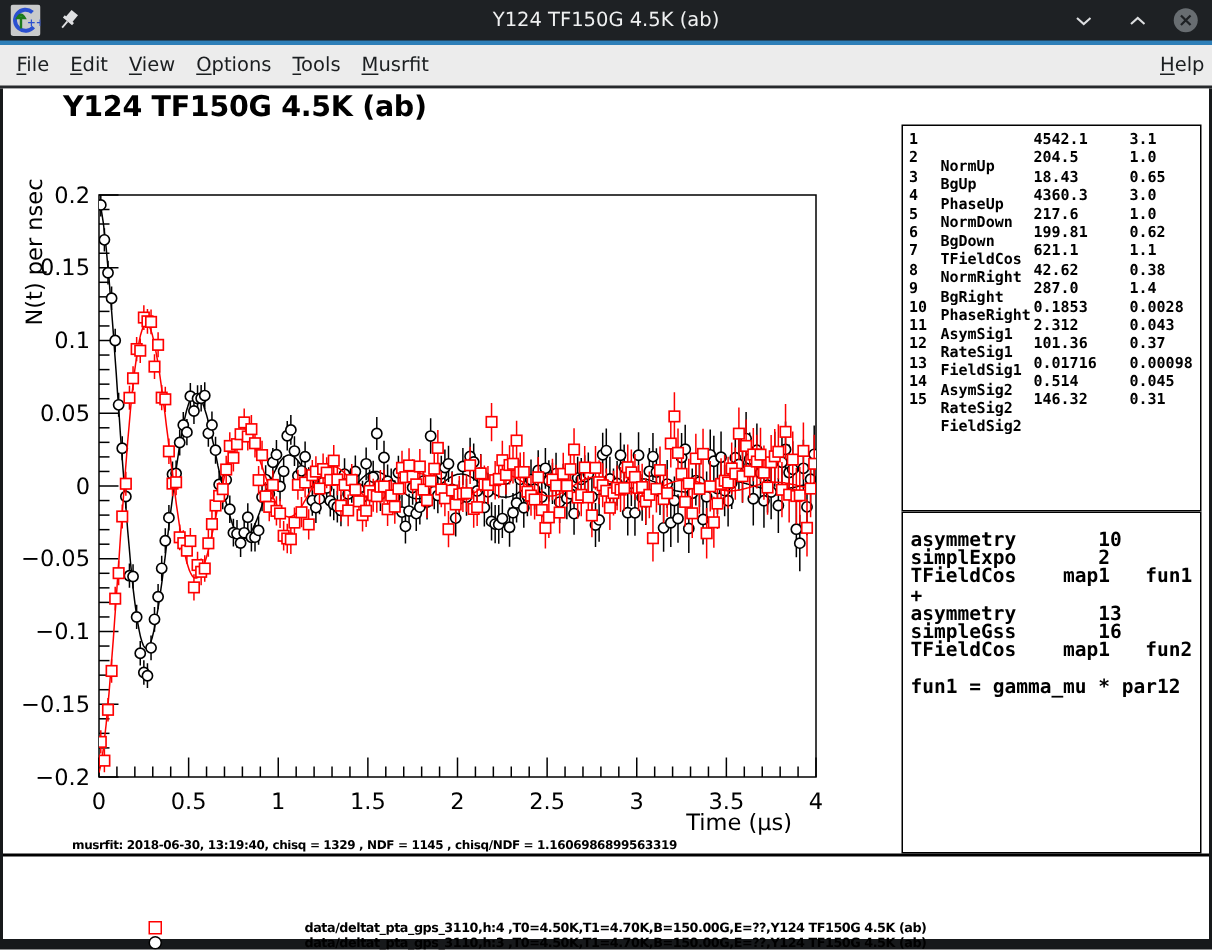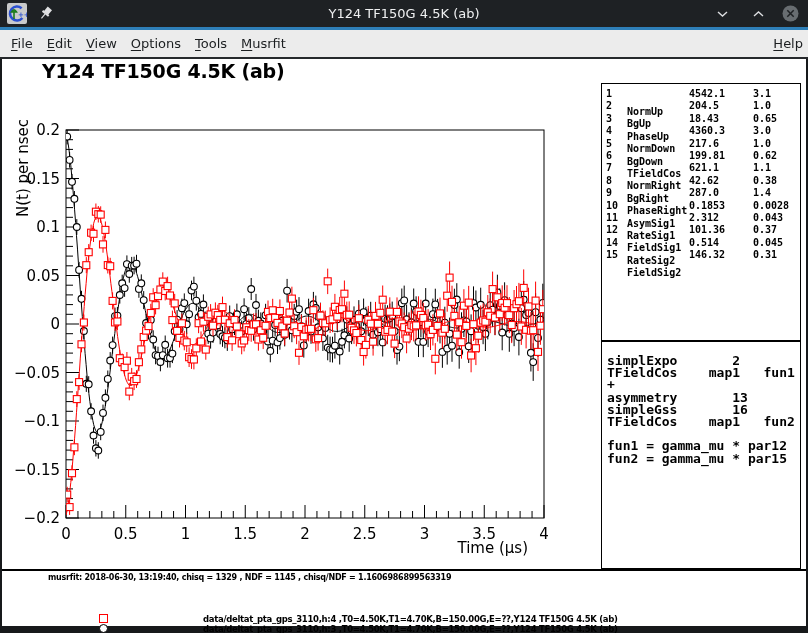--- a/index.html
+++ b/index.html
@@ -36,21 +36,21 @@
   .prow{position:relative;height:12.4px;font-family:"DejaVu Sans Mono",monospace;
     font-size:10px;font-weight:bold;color:#000;}
   .prow span{position:absolute;white-space:pre;}
   .p-no{left:4px;} .p-name{left:25px;margin-top:18px;} .p-val{left:87px;text-align:center;} .p-err{left:151px;}
   .theory-box{position:absolute;left:601px;top:341px;width:200px;height:228px;background:#fff;
     border:1px solid #000;box-sizing:border-box;padding-top:11px;}
   .tline{position:relative;height:12.2px;padding-left:5px;white-space:pre;
     font-family:"DejaVu Sans Mono",monospace;font-size:13px;font-weight:bold;color:#000;}
   
   .pad-divider{position:absolute;left:2px;top:569px;width:804px;height:2px;background:#000;}
-  .fit-info{position:absolute;left:48px;top:573px;font-size:8px;font-weight:bold;
+  .fit-info{position:absolute;left:48px;top:559px;font-size:8px;font-weight:bold;
     letter-spacing:-0.25px;color:#000;white-space:nowrap;}
   .legend-row{position:absolute;left:0;top:0;width:804px;height:12px;}
   .legend-marker{position:absolute;left:99px;top:0;width:9px;height:9px;background:#fff;
     box-sizing:border-box;}
   .legend-marker.circle{border:1px solid #000;border-radius:50%;}
   .legend-marker.square{border:1px solid #ff0000;}
   .legend-label{position:absolute;left:203px;top:0;font-size:8.5px;font-weight:bold;
     letter-spacing:-0.3px;color:#000;white-space:nowrap;}
 </style>
 </head>
@@ -688,42 +688,48 @@
         <span class="p-val">2.312</span>
         <span class="p-err">0.043</span>
       </div>
       <div class="prow">
         <span class="p-no">12</span>
         <span class="p-name">FieldSig1</span>
         <span class="p-val">101.36</span>
         <span class="p-err">0.37</span>
       </div>
       <div class="prow">
+        <span class="p-no">13</span>
+        <span class="p-name">AsymSig2</span>
+        <span class="p-val">0.01716</span>
+        <span class="p-err">0.00098</span>
+      </div>
+      <div class="prow">
         <span class="p-no">14</span>
         <span class="p-name">RateSig2</span>
         <span class="p-val">0.514</span>
         <span class="p-err">0.045</span>
       </div>
       <div class="prow">
         <span class="p-no">15</span>
         <span class="p-name">FieldSig2</span>
         <span class="p-val">146.32</span>
         <span class="p-err">0.31</span>
       </div>
     </div>
   <div class="theory-box" id="theory-box">
+      <div class="tline">asymmetry       10</div>
       <div class="tline">simplExpo       2</div>
       <div class="tline">TFieldCos    map1   fun1</div>
       <div class="tline">+</div>
       <div class="tline">asymmetry       13</div>
       <div class="tline">simpleGss       16</div>
       <div class="tline">TFieldCos    map1   fun2</div>
       <div class="tline"> </div>
       <div class="tline">fun1 = gamma_mu * par12</div>
-      <div class="tline">fun2 = gamma_mu * par15</div>
     </div>
 
   <div class="pad-divider"></div>
   <div class="fit-info">musrfit: 2018-06-30, 13:19:40, chisq = 1329 , NDF = 1145 , chisq/NDF = 1.1606986899563319</div>
   <div id="legend-area">
       <div class="legend-row" style="top: 624px;">
         <span class="legend-marker circle"></span>
         <span class="legend-label">data/deltat_pta_gps_3110,h:3 ,T0=4.50K,T1=4.70K,B=150.00G,E=??,Y124 TF150G 4.5K (ab)</span>
       </div>
       <div class="legend-row" style="top: 614px;">

